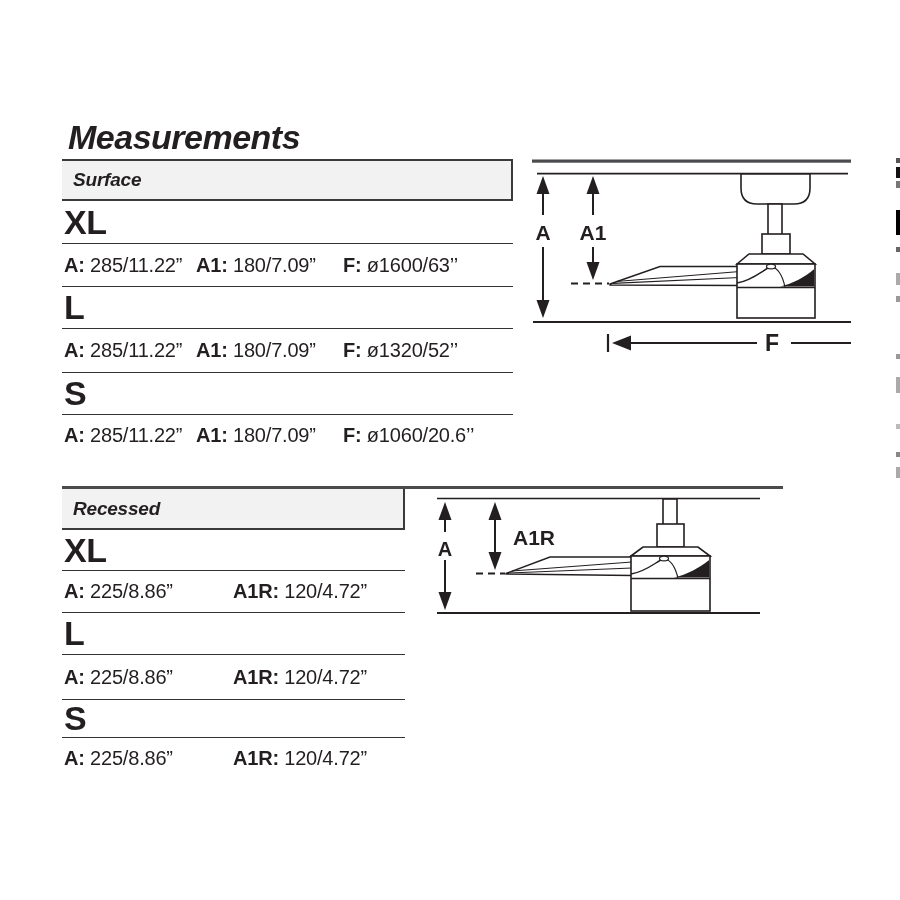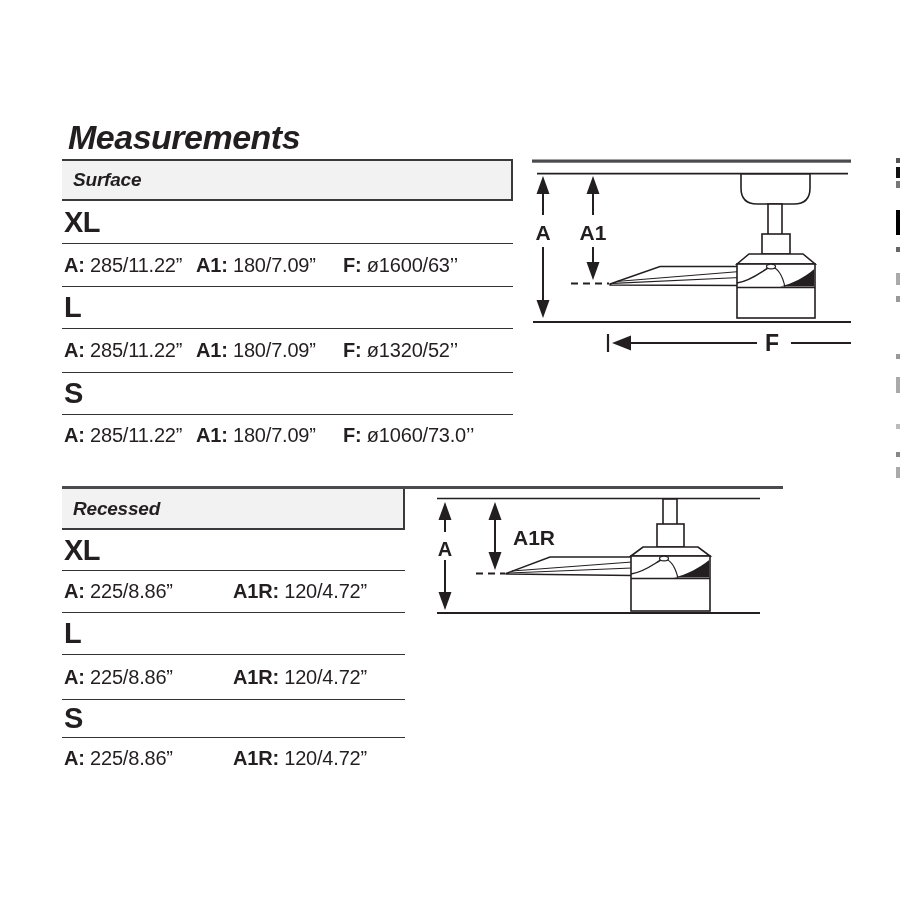--- a/index.html
+++ b/index.html
@@ -19,21 +19,21 @@
   .spec-table{box-sizing:border-box;}
   .tbl-header{
     box-sizing:border-box;background:#f2f2f2;
     border-top:2.5px solid #3a3a3c;border-bottom:2.5px solid #3a3a3c;border-right:2.5px solid #3a3a3c;
     display:flex;align-items:center;padding-left:11px;
     font-size:19px;font-weight:bold;font-style:italic;letter-spacing:-0.2px;
   }
   .tbl-header.no-top{border-top:none;}
   .row{box-sizing:border-box;display:flex;align-items:center;}
   .row.rule{border-bottom:1.5px solid #333335;}
-  .row.size{font-size:29px;font-weight:bold;letter-spacing:-0.5px;padding-left:2px;}
+  .row.size{font-size:34px;font-weight:bold;letter-spacing:-0.5px;padding-left:2px;}
   .row.vals{position:relative;font-size:20px;letter-spacing:-0.2px;}
   .row.vals .pair{position:absolute;white-space:nowrap;}
   .row.vals b{font-weight:bold;}
 
   
   .divider{left:62px;top:486px;width:721px;height:3px;background:#4b4b4d;}
 
   
   svg{position:absolute;overflow:visible;}
   svg .ln{stroke:#231f20;fill:none;}
@@ -73,21 +73,21 @@
       <span class="pair" style="left:134px;"><b>A1:</b> <span>180/7.09”</span></span>
       <span class="pair" style="left:281px;"><b>F:</b> <span>ø1320/52’’</span></span>
     </div>
 
     <div class="row size rule" style="height:42px;">
       <span>S</span>
     </div>
     <div class="row vals" style="height:40px;">
       <span class="pair" style="left:2px;"><b>A:</b> <span>285/11.22”</span></span>
       <span class="pair" style="left:134px;"><b>A1:</b> <span>180/7.09”</span></span>
-      <span class="pair" style="left:281px;"><b>F:</b> <span>ø1060/73.0’’</span></span>
+      <span class="pair" style="left:281px;"><b>F:</b> <span>ø1060/20.6’’</span></span>
     </div>
   </div>
 
   <svg style="left:520px;top:155px;" width="335" height="200" viewBox="520 155 335 200">
 
     <rect x="532" y="159.5" width="319" height="3.2" fill="#4b4b4d"></rect>
 
     <line class="ln" x1="537" y1="173.6" x2="848" y2="173.6" stroke-width="1.6"></line>
 
     <g>

